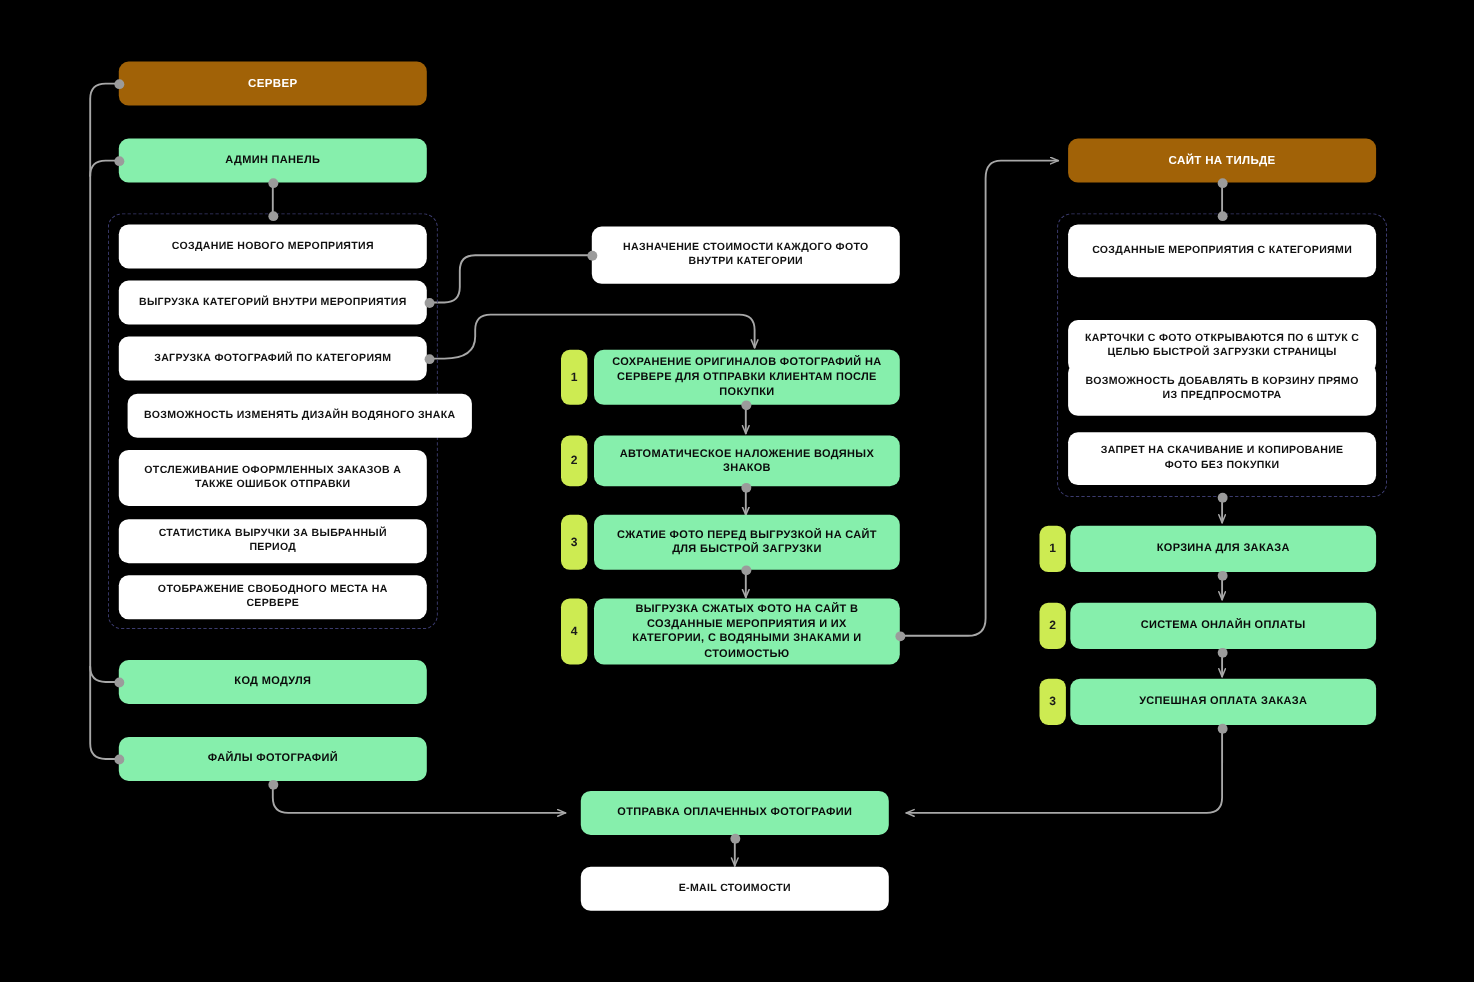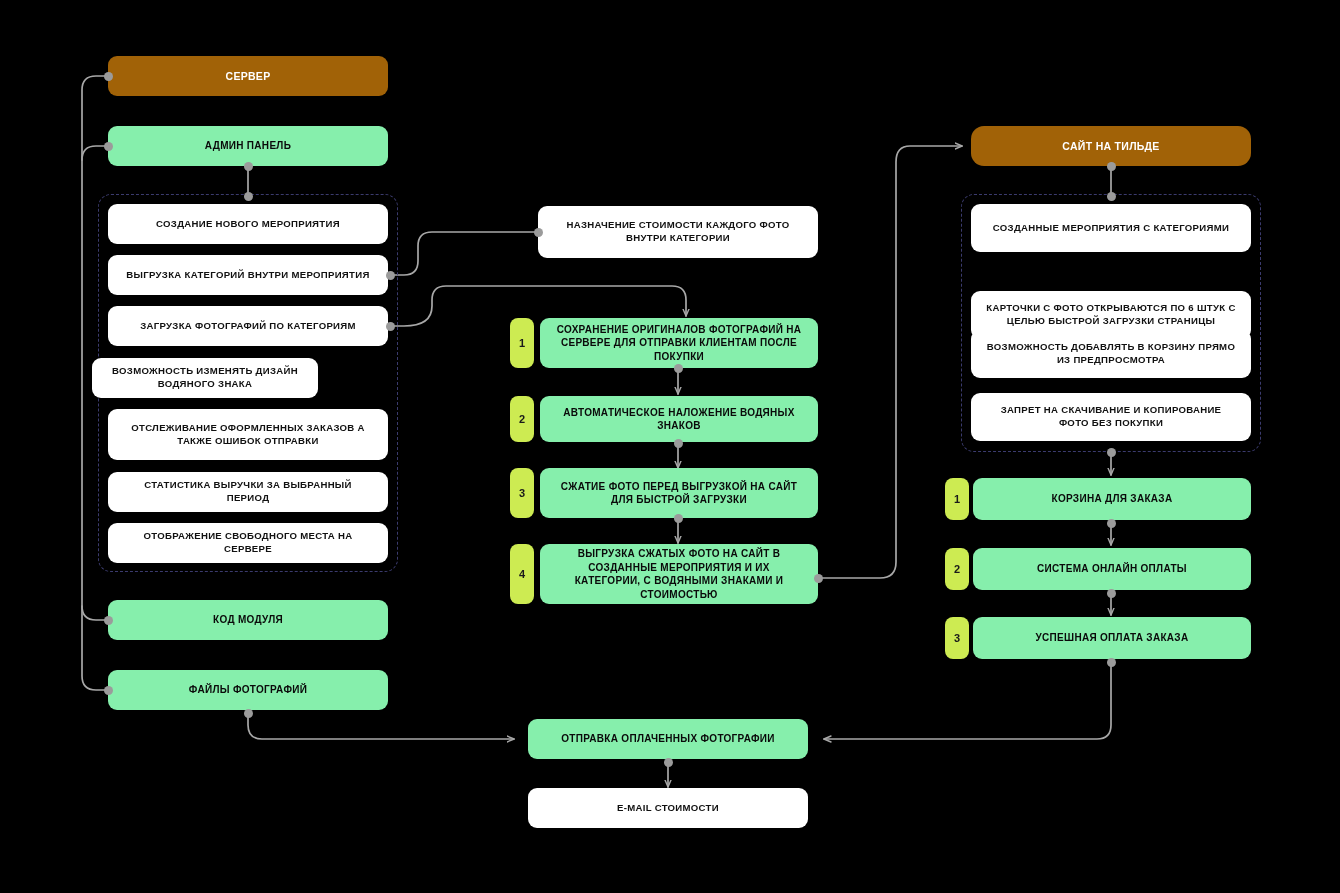--- a/index.html
+++ b/index.html
@@ -144,21 +144,21 @@
 
   <div class="node blue" style="left:108px; top:56px; width:280px; height:40px;">СЕРВЕР</div>
 
   <div class="node green" style="left:108px; top:126px; width:280px; height:40px;">АДМИН ПАНЕЛЬ</div>
 
   <div class="dashed-group" style="left:98px; top:194px; width:300px; height:378px;"></div>
 
   <div class="node white" style="left:108px; top:204px; width:280px; height:40px;">СОЗДАНИЕ НОВОГО МЕРОПРИЯТИЯ</div>
   <div class="node white" style="left:108px; top:255px; width:280px; height:40px;">ВЫГРУЗКА КАТЕГОРИЙ ВНУТРИ МЕРОПРИЯТИЯ</div>
   <div class="node white" style="left:108px; top:306px; width:280px; height:40px;">ЗАГРУЗКА ФОТОГРАФИЙ ПО КАТЕГОРИЯМ</div>
-  <div class="node white" style="left:92px; top:358px; width:226px; height:40px;">ВОЗМОЖНОСТЬ ИЗМЕНЯТЬ ДИЗАЙН ВОДЯНОГО ЗНАКА</div>
+  <div class="node white" style="left:116px; top:358px; width:313px; height:40px;">ВОЗМОЖНОСТЬ ИЗМЕНЯТЬ ДИЗАЙН ВОДЯНОГО ЗНАКА</div>
   <div class="node white" style="left:108px; top:409px; width:280px; height:51px;">ОТСЛЕЖИВАНИЕ ОФОРМЛЕННЫХ ЗАКАЗОВ А ТАКЖЕ ОШИБОК ОТПРАВКИ</div>
   <div class="node white" style="left:108px; top:472px; width:280px; height:40px;">СТАТИСТИКА ВЫРУЧКИ ЗА ВЫБРАННЫЙ ПЕРИОД</div>
   <div class="node white" style="left:108px; top:523px; width:280px; height:40px;">ОТОБРАЖЕНИЕ СВОБОДНОГО МЕСТА НА СЕРВЕРЕ</div>
 
   <div class="node green" style="left:108px; top:600px; width:280px; height:40px;">КОД МОДУЛЯ</div>
 
   <div class="node green" style="left:108px; top:670px; width:280px; height:40px;">ФАЙЛЫ ФОТОГРАФИЙ</div>
 
   <div class="node white" style="left:538px; top:206px; width:280px; height:52px;">НАЗНАЧЕНИЕ СТОИМОСТИ КАЖДОГО ФОТО ВНУТРИ КАТЕГОРИИ</div>
 
@@ -167,21 +167,21 @@
 
   <div class="numtag" style="left:510px; top:396px; width:24px; height:46px;">2</div>
   <div class="node green" style="left:540px; top:396px; width:278px; height:46px;">АВТОМАТИЧЕСКОЕ НАЛОЖЕНИЕ ВОДЯНЫХ ЗНАКОВ</div>
 
   <div class="numtag" style="left:510px; top:468px; width:24px; height:50px;">3</div>
   <div class="node green" style="left:540px; top:468px; width:278px; height:50px;">СЖАТИЕ ФОТО ПЕРЕД ВЫГРУЗКОЙ НА САЙТ ДЛЯ БЫСТРОЙ ЗАГРУЗКИ</div>
 
   <div class="numtag" style="left:510px; top:544px; width:24px; height:60px;">4</div>
   <div class="node green" style="left:540px; top:544px; width:278px; height:60px;">ВЫГРУЗКА СЖАТЫХ ФОТО НА САЙТ В СОЗДАННЫЕ МЕРОПРИЯТИЯ И ИХ КАТЕГОРИИ, С ВОДЯНЫМИ ЗНАКАМИ И СТОИМОСТЬЮ</div>
 
-  <div class="node blue" style="left:971px; top:126px; width:280px; height:40px;border-radius:13px;">САЙТ НА ТИЛЬДЕ</div>
+  <div class="node blue" style="left:971px; top:126px; width:280px; height:40px;">САЙТ НА ТИЛЬДЕ</div>
 
   <div class="dashed-group" style="left:961px; top:194px; width:300px; height:258px;"></div>
 
   <div class="node white" style="left:971px; top:204px; width:280px; height:48px;">СОЗДАННЫЕ МЕРОПРИЯТИЯ С КАТЕГОРИЯМИ</div>
   <div class="node white" style="left:971px; top:267px; width:280px; height:48px;margin-top:24px;">КАРТОЧКИ С ФОТО ОТКРЫВАЮТСЯ ПО 6 ШТУК С ЦЕЛЬЮ БЫСТРОЙ ЗАГРУЗКИ СТРАНИЦЫ</div>
   <div class="node white" style="left:971px; top:330px; width:280px; height:48px;">ВОЗМОЖНОСТЬ ДОБАВЛЯТЬ В КОРЗИНУ ПРЯМО ИЗ ПРЕДПРОСМОТРА</div>
   <div class="node white" style="left:971px; top:393px; width:280px; height:48px;">ЗАПРЕТ НА СКАЧИВАНИЕ И КОПИРОВАНИЕ ФОТО БЕЗ ПОКУПКИ</div>
 
   <div class="numtag" style="left:945px; top:478px; width:24px; height:42px;">1</div>
   <div class="node green" style="left:973px; top:478px; width:278px; height:42px;">КОРЗИНА ДЛЯ ЗАКАЗА</div>

